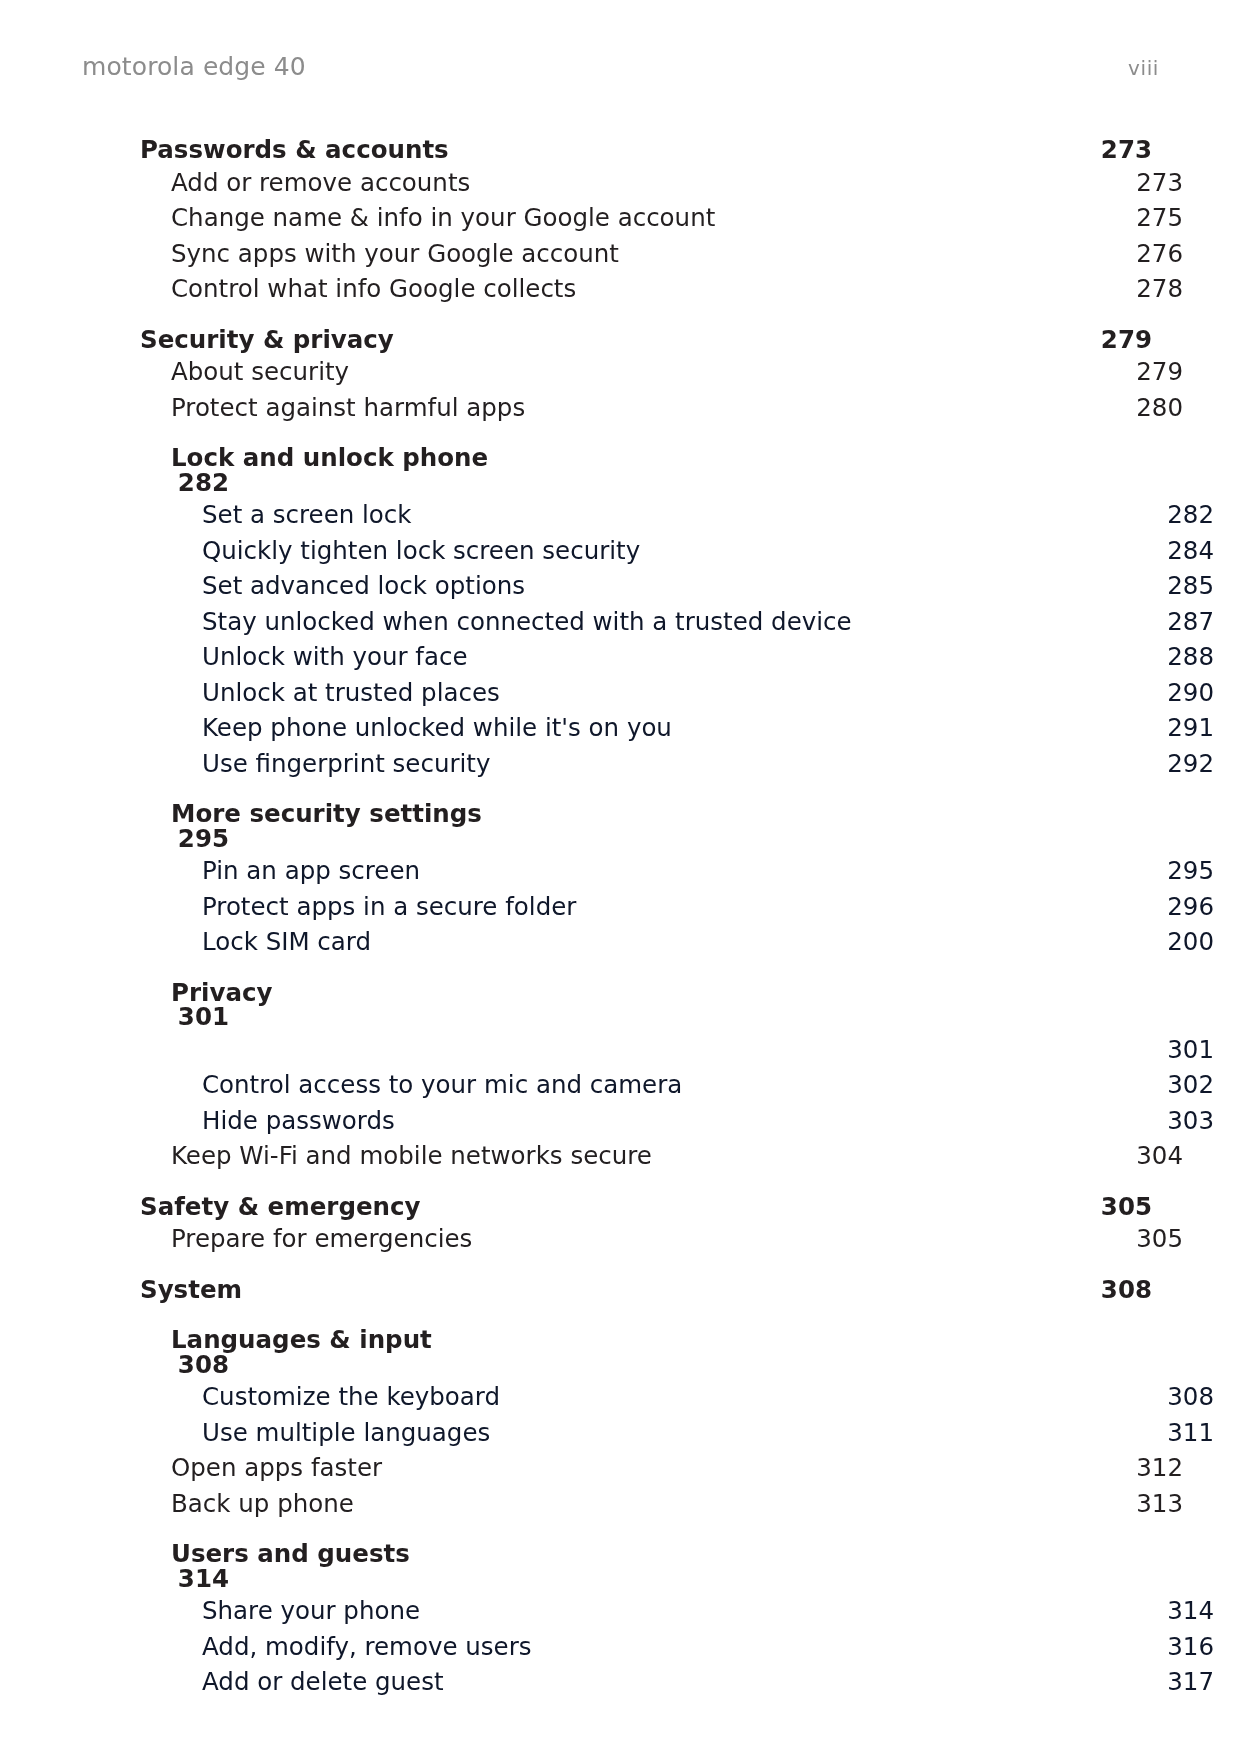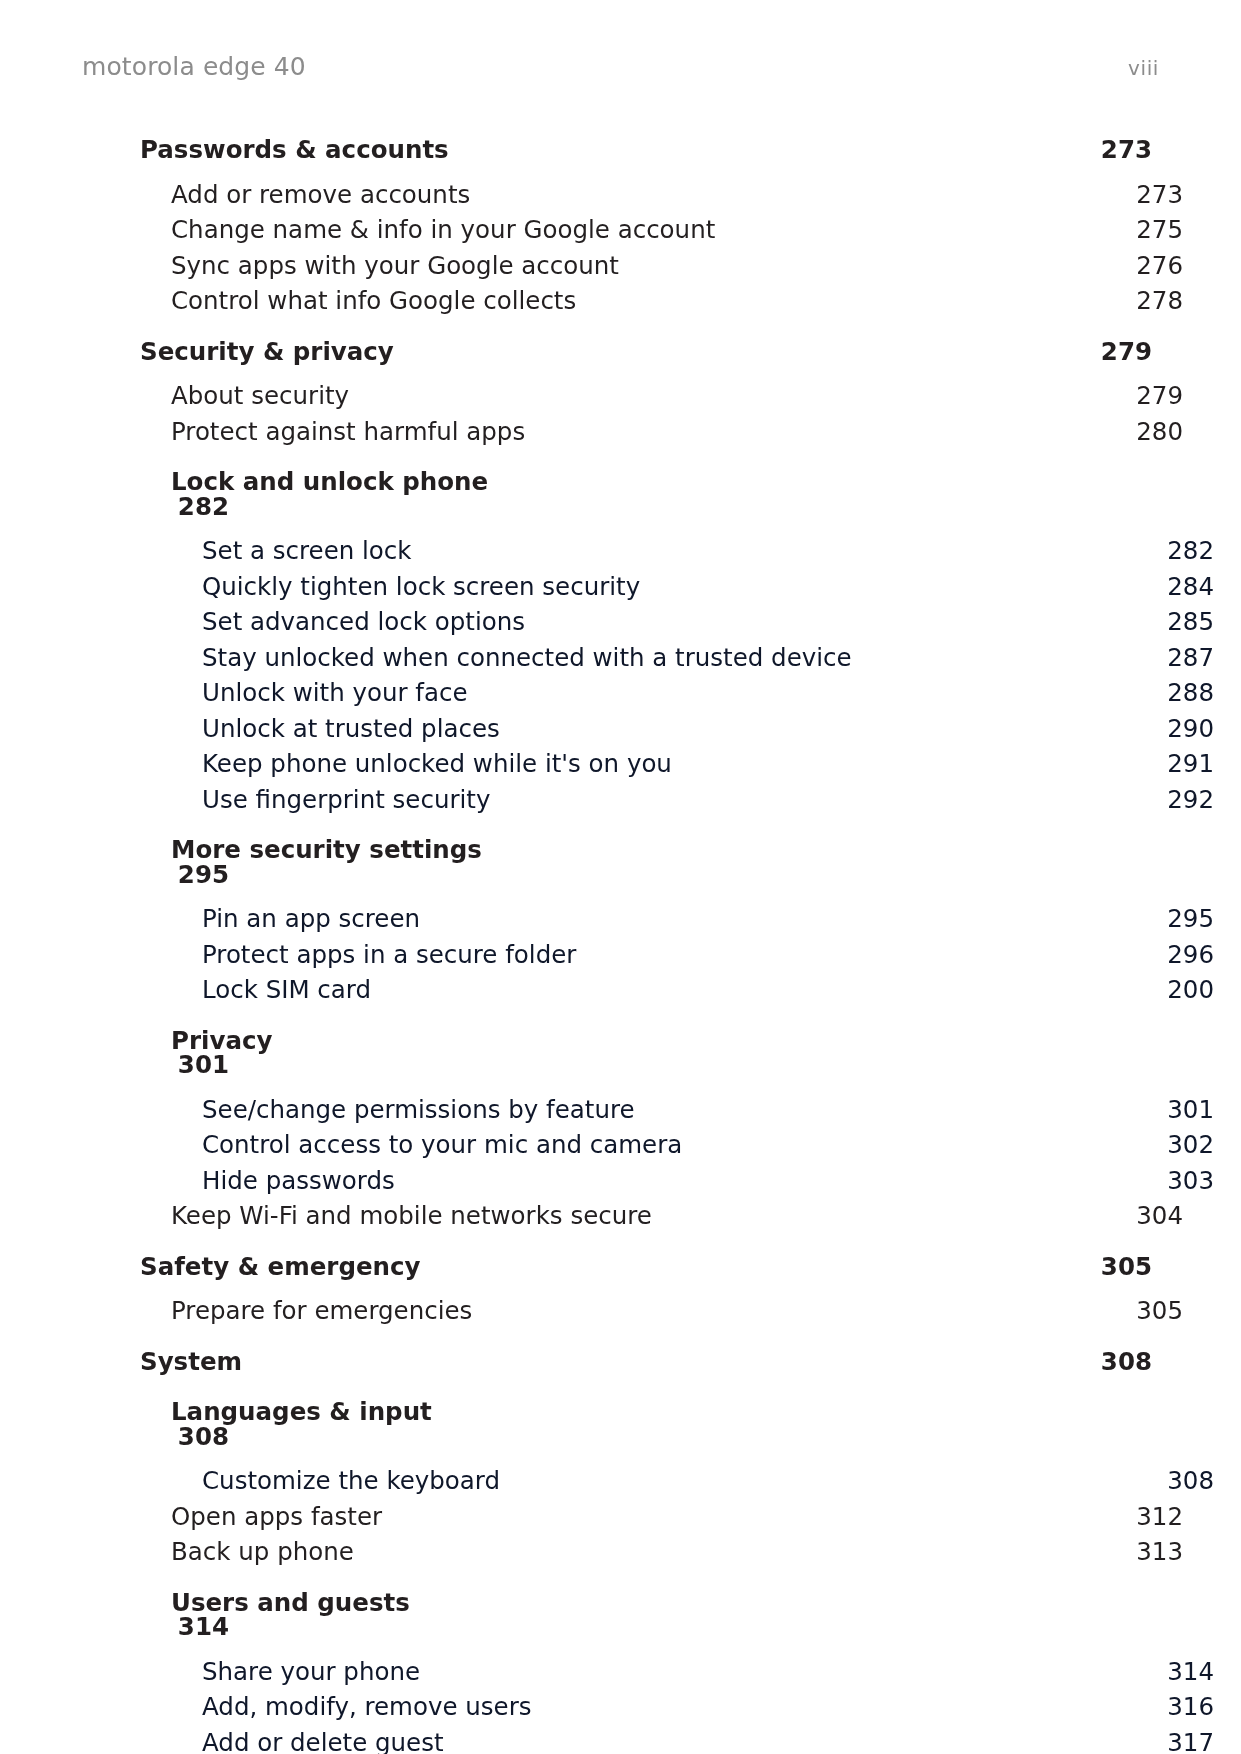--- a/index.html
+++ b/index.html
@@ -105,21 +105,21 @@
   
   .lvl3 {
     font-weight: 400;
     font-size: 24.5px;
     padding-left: 62px;
     margin-top: 11px;
     color: #0f172a;
   }
 
   
-  .after-head { margin-top: 20px; align-items: center; }
+  .after-head { margin-top: 8px; align-items: center; }
 </style>
 </head>
 <body>
 
 <div class="page">
 
   <div class="running-head">
     <span>motorola edge 40</span>
     <span class="folio">viii</span>
   </div>
@@ -229,21 +229,20 @@
         <span class="toc-title">Lock SIM card</span>
         <span class="toc-filler"></span>
         <span class="toc-page">200</span>
       </div>
       <div class="toc-row lvl2b">
         <span class="toc-title">Privacy</span>
         <span class="toc-filler"></span>
         <span class="toc-page">301</span>
       </div>
       <div class="toc-row lvl3 after-head">
-        <span class="toc-title">See/change permissions by feature</span>
         <span class="toc-filler"></span>
         <span class="toc-page">301</span>
       </div>
       <div class="toc-row lvl3">
         <span class="toc-title">Control access to your mic and camera</span>
         <span class="toc-filler"></span>
         <span class="toc-page">302</span>
       </div>
       <div class="toc-row lvl3">
         <span class="toc-title">Hide passwords</span>
@@ -273,20 +272,25 @@
       <div class="toc-row lvl2b">
         <span class="toc-title">Languages &amp; input</span>
         <span class="toc-filler"></span>
         <span class="toc-page">308</span>
       </div>
       <div class="toc-row lvl3 after-head">
         <span class="toc-title">Customize the keyboard</span>
         <span class="toc-filler"></span>
         <span class="toc-page">308</span>
       </div>
+      <div class="toc-row lvl3">
+        <span class="toc-title">Use multiple languages</span>
+        <span class="toc-filler"></span>
+        <span class="toc-page">311</span>
+      </div>
       <div class="toc-row lvl2">
         <span class="toc-title">Open apps faster</span>
         <span class="toc-filler"></span>
         <span class="toc-page">312</span>
       </div>
       <div class="toc-row lvl2">
         <span class="toc-title">Back up phone</span>
         <span class="toc-filler"></span>
         <span class="toc-page">313</span>
       </div>

